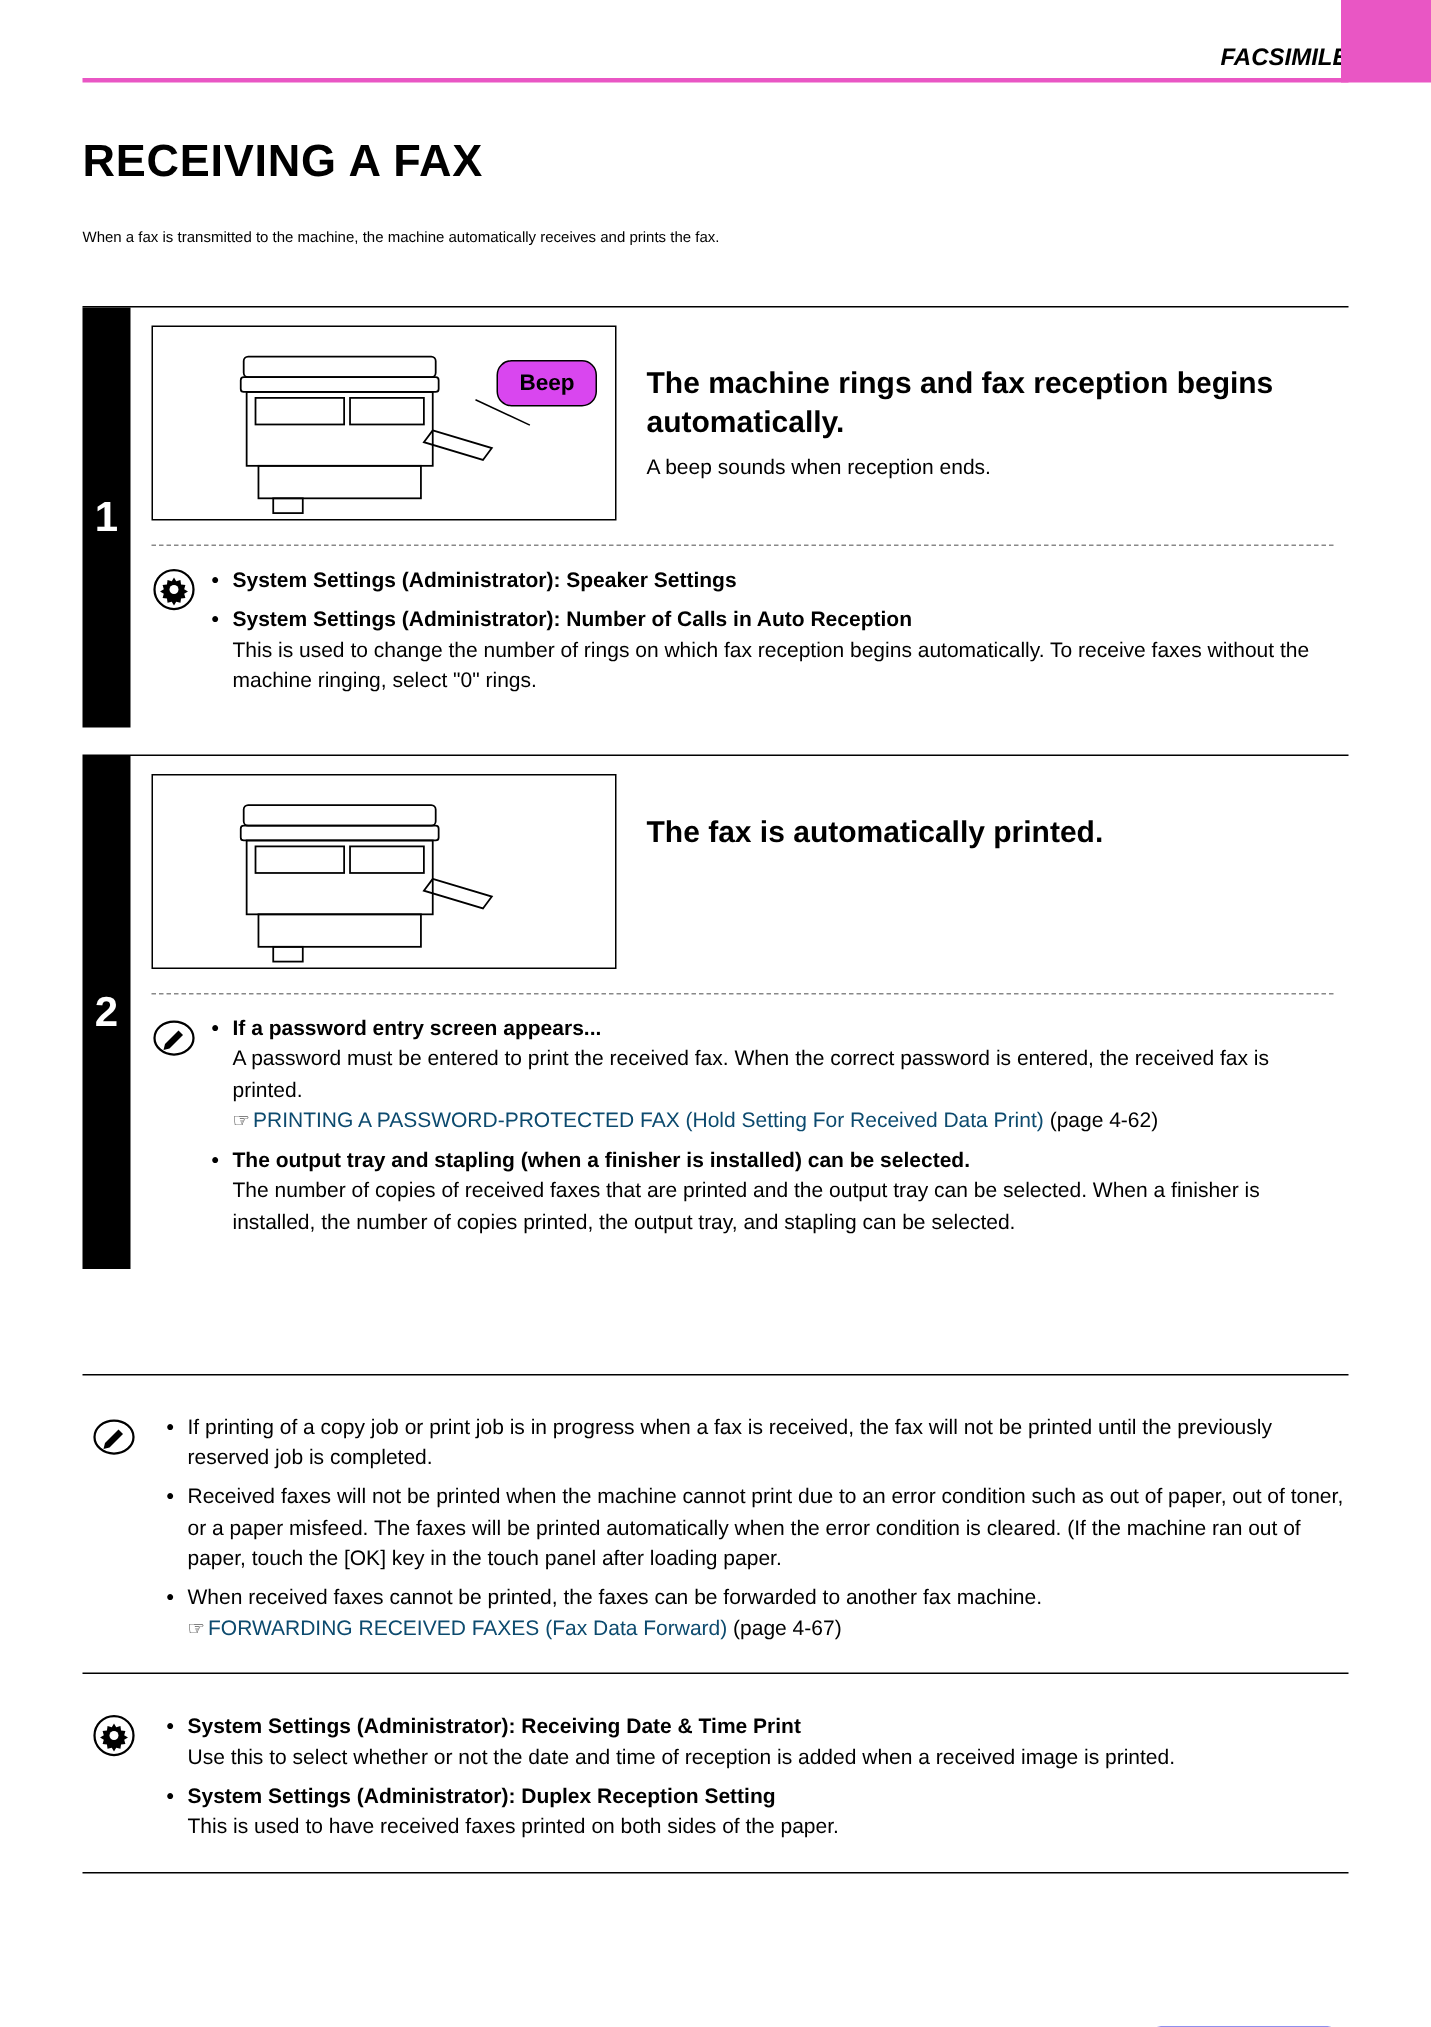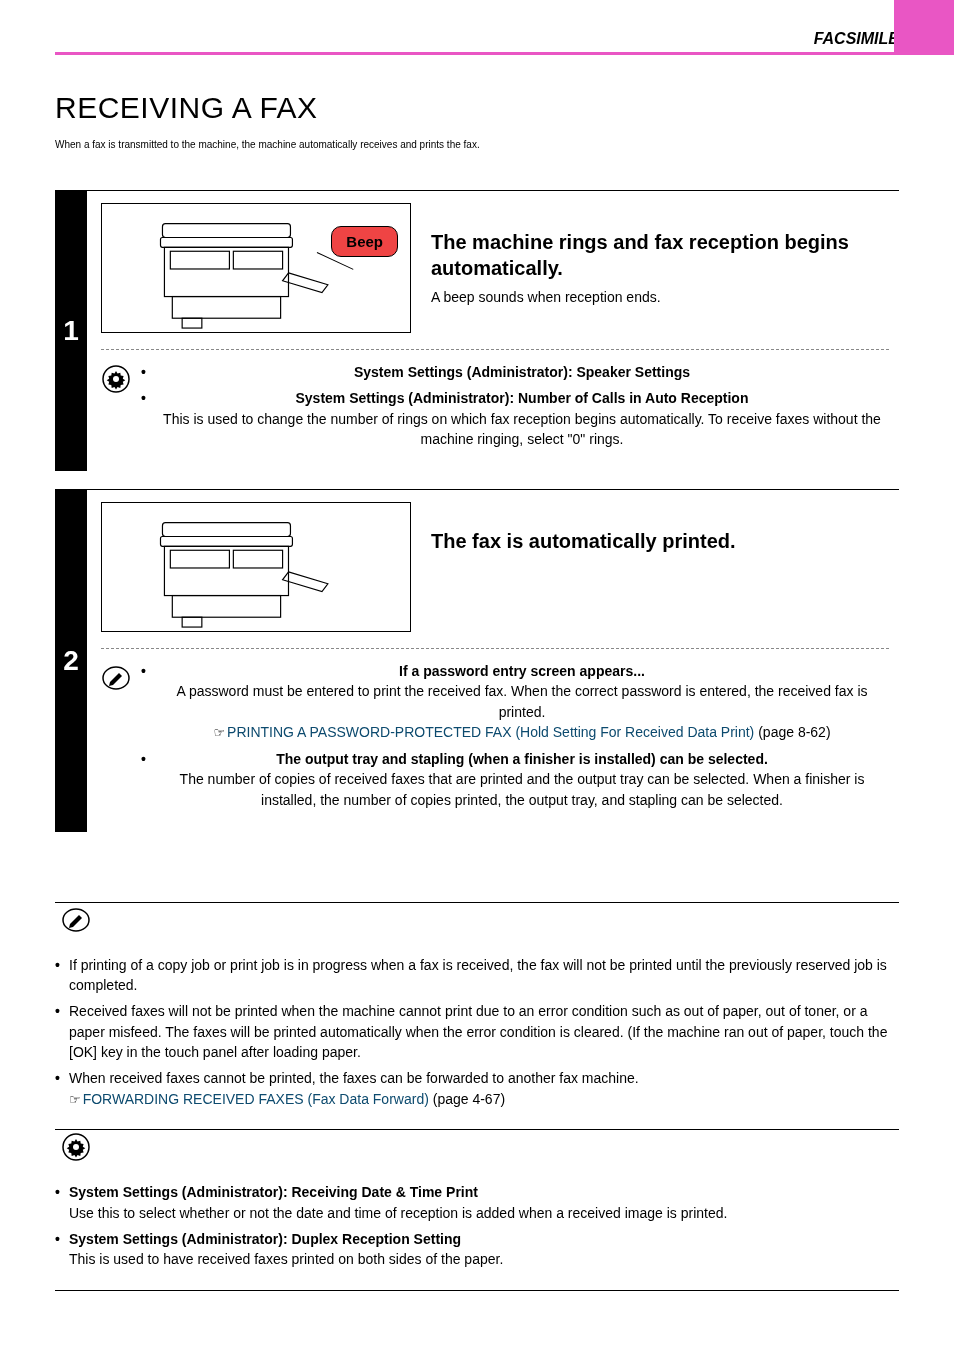--- a/index.html
+++ b/index.html
@@ -1,45 +1,45 @@
 <!DOCTYPE html>
 <html><head>
 <meta charset="utf-8">
 <style>
   * { box-sizing: border-box; margin: 0; padding: 0; }
   body { font-family: Arial, Helvetica, sans-serif; background: #fff; color: #000; width: 954px; position: relative; }
   .tab-strip { position: absolute; top: 0; right: 0; width: 60px; height: 55px; background: #e956c4; }
   .header-area { padding: 30px 55px 0 55px; }
   .header-title { font-weight: bold; font-style: italic; font-size: 16px; text-align: right; margin-bottom: 4px; color: #000; }
   .magenta-rule { height: 3px; background: #e956c4; margin-bottom: 36px; }
-  .page-title { font-size: 30px; font-weight: normal; letter-spacing: 0.5px; margin-bottom: 14px; }
+  .page-title { font-size: 30px; font-weight: bold; letter-spacing: 0.5px; margin-bottom: 28px; }
   .intro { font-size: 10px; margin-bottom: 40px; }
   .step { display: flex; border-top: 1.5px solid #000; }
   .step-num-col { width: 32px; background: #000; color: #fff; display: flex; align-items: center; justify-content: center; font-size: 28px; font-weight: bold; }
   .step-body { flex: 1; padding: 12px 10px 16px 14px; }
   .step-top { display: flex; gap: 20px; }
   .illus { border: 1px solid #000; width: 310px; height: 130px; position: relative; background: #fff; }
   .illus svg { width: 100%; height: 100%; }
-  .illus-callout { position: absolute; top: 22px; right: 12px; border: 1.5px solid #000; border-radius: 10px; padding: 6px 14px; font-weight: bold; font-size: 15px; background: #ef4444; }
+  .illus-callout { position: absolute; top: 22px; right: 12px; border: 1.5px solid #000; border-radius: 10px; padding: 6px 14px; font-weight: bold; font-size: 15px; background: #d946ef; }
   .illus-line { position: absolute; top: 48px; left: 215px; width: 40px; height: 1px; background: #000; transform: rotate(25deg); transform-origin: left center; }
   .step-text { flex: 1; margin-top: 26px; }
   .step-heading { font-size: 20px; font-weight: bold; margin-bottom: 8px; line-height: 1.3; }
   .step-desc { font-size: 14px; }
   .dashed { border: none; border-top: 1.5px dashed #888; margin: 16px 0 12px 0; }
-  .note-row { display: flex; align-items: flex-start; gap: 10px; text-align: center; }
+  .note-row { display: flex; align-items: flex-start; gap: 10px; }
   .note-icon { width: 30px; height: 30px; flex-shrink: 0; margin-top: 2px; }
   .bullets { list-style: none; flex: 1; font-size: 14px; }
   .bullets > li { position: relative; padding-left: 14px; margin-bottom: 6px; line-height: 1.45; }
   .bullets > li::before { content: "•"; position: absolute; left: 0; top: 0; font-weight: bold; }
   .bullets .bold { font-weight: bold; }
   .bullets .desc { display: block; padding-left: 0; font-weight: normal; }
   .link { color: #0c4a6e; }
   .pointer { font-size: 13px; margin-right: 2px; }
   .bottom-notes { margin: 70px 55px 0 55px; }
-  .bottom-block { border-top: 1.5px solid #000; padding: 0 0 14px 0; display: flex; gap: 20px; flex-direction: column; }
+  .bottom-block { border-top: 1.5px solid #000; padding: 24px 0 14px 0; display: flex; gap: 20px; }
   .bottom-block:last-of-type { border-bottom: 1.5px solid #000; }
   .bottom-block .note-icon { margin-left: 6px; }
   .footer { margin-top: 110px; text-align: center; position: relative; padding-bottom: 50px; }
   .page-num { font-size: 26px; font-weight: bold; }
   .contents-btn { position: absolute; right: 55px; top: -8px; border: 2.5px solid #2020dd; border-radius: 14px; padding: 8px 22px; font-size: 21px; font-weight: bold; color: #2020dd; font-style: italic; background: #fff; }
 </style>
 </head>
 <body>
 
 <div class="tab-strip"></div>
@@ -122,21 +122,21 @@
       <div class="note-row">
         <svg class="note-icon" viewBox="0 0 30 30">
           <ellipse cx="15" cy="15" rx="13" ry="11" fill="none" stroke="#000" stroke-width="1.5"></ellipse>
           <path d="M9 19 l9 -9 3 3 -9 9 -4 1z" fill="#000"></path>
         </svg>
         <ul class="bullets">
           <li>
             <span class="bold">If a password entry screen appears...</span>
             <span class="desc">A password must be entered to print the received fax. When the correct password is entered, the received fax is printed.</span>
             <span class="desc">
-              <span class="pointer">☞</span><a class="link">PRINTING A PASSWORD-PROTECTED FAX (Hold Setting For Received Data Print)</a><span> (page 8-62)</span>
+              <span class="pointer">☞</span><a class="link">PRINTING A PASSWORD-PROTECTED FAX (Hold Setting For Received Data Print)</a><span> (page 4-62)</span>
             </span>
           </li>
           <li>
             <span class="bold">The output tray and stapling (when a finisher is installed) can be selected.</span>
             <span class="desc">The number of copies of received faxes that are printed and the output tray can be selected. When a finisher is installed, the number of copies printed, the output tray, and stapling can be selected.</span>
           </li>
         </ul>
       </div>
     </div>
   </div>

